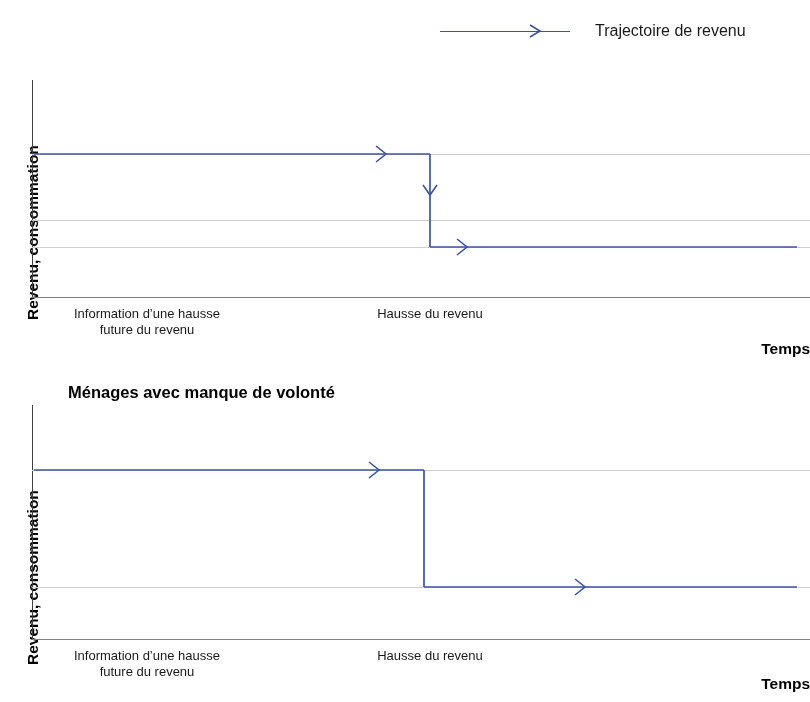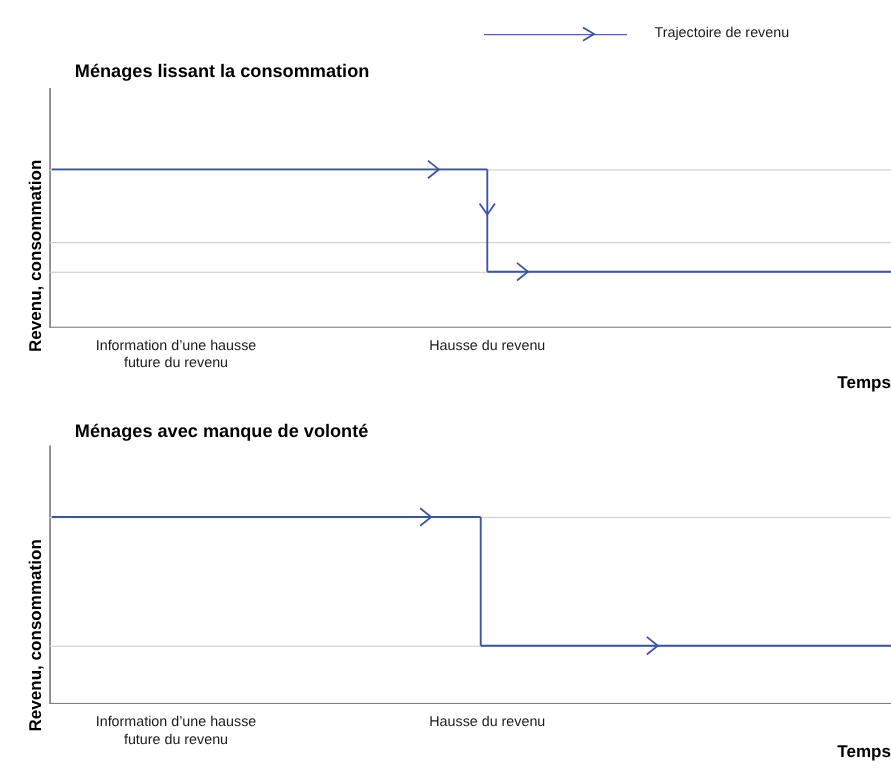--- a/index.html
+++ b/index.html
@@ -35,21 +35,21 @@
     position: absolute;
     left: 88px;
     top: 3px;
     width: 18px;
     height: 16px;
   }
   .legend-label {
     position: absolute;
     left: 155px;
     top: 2px;
-    font-size: 13px;
+    font-size: 16px;
     color: #1a1a1a;
     white-space: nowrap;
   }
 
   .panel {
     position: absolute;
     left: 0;
     width: 810px;
   }
   #panel-top { top: 48px; height: 320px; }
@@ -72,21 +72,21 @@
     color: #000;
     transform: rotate(-90deg);
     transform-origin: left top;
     white-space: nowrap;
   }
   #panel-top .ylabel { left: 24px; top: 272px; }
   #panel-bottom .ylabel { left: 24px; top: 290px; }
 
   .plot {
     position: absolute;
-    left: 45px;
+    left: 32px;
     right: 0;
   }
   #panel-top .plot { top: 32px; height: 218px; }
   #panel-bottom .plot { top: 30px; height: 235px; }
 
   .axis-v {
     position: absolute;
     left: 0;
     top: 0;
     bottom: 0;
@@ -139,21 +139,20 @@
 
 <div class="legend">
   <div class="legend-line"></div>
   <svg class="legend-arrow" viewBox="0 0 18 16">
     <path d="M2 2 L12 8 L2 14" fill="none" stroke="#3b53a4" stroke-width="1.6"></path>
   </svg>
   <div class="legend-label">Trajectoire de revenu</div>
 </div>
 
 <div class="panel" id="panel-top">
-  <div class="panel-title">Ménages lissant la consommation</div>
   <div class="ylabel">Revenu, consommation</div>
 
   <div class="plot">
     <div class="axis-v"></div>
     <div class="axis-h"></div>
 
     <div class="gridline" style="top: 74px;"></div>
     <div class="gridline" style="top: 140px;"></div>
     <div class="gridline" style="top: 167px;"></div>
 

